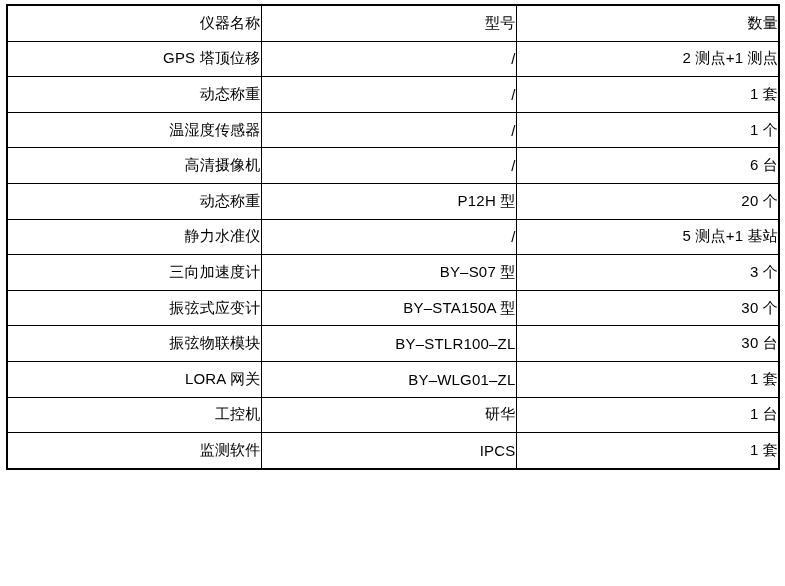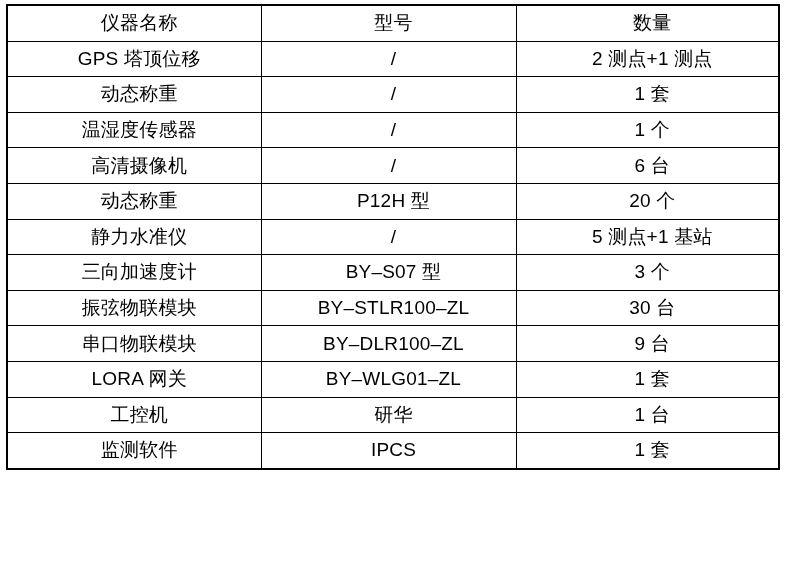--- a/index.html
+++ b/index.html
@@ -28,23 +28,23 @@
     border: 2px solid #000000;
   }
   table.instrument-table col.c1 { width: 254px; }
   table.instrument-table col.c2 { width: 255px; }
   table.instrument-table col.c3 { width: 263px; }
   table.instrument-table th,
   table.instrument-table td {
     border: 1.5px solid #000000;
     height: 34.6px;
     padding: 0 0 0 10px;
-    text-align: center;
+    text-align: right;
     vertical-align: middle;
-    font-size: 19px;
+    font-size: 15px;
     font-weight: 400;
     color: #000000;
     white-space: nowrap;
     overflow: hidden;
     letter-spacing: 0.2px;
   }
 </style>
 </head>
 <body>
 
@@ -93,28 +93,28 @@
           <td>静力水准仪</td>
           <td>/</td>
           <td>5 测点+1 基站</td>
         </tr>
         <tr>
           <td>三向加速度计</td>
           <td>BY–S07 型</td>
           <td>3 个</td>
         </tr>
         <tr>
+          <td>振弦式应变计</td>
+          <td>BY–STA150A 型</td>
+          <td>30 个</td>
+        </tr>
+        <tr>
           <td>振弦物联模块</td>
           <td>BY–STLR100–ZL</td>
           <td>30 台</td>
-        </tr>
-        <tr>
-          <td>串口物联模块</td>
-          <td>BY–DLR100–ZL</td>
-          <td>9 台</td>
         </tr>
         <tr>
           <td>LORA 网关</td>
           <td>BY–WLG01–ZL</td>
           <td>1 套</td>
         </tr>
         <tr>
           <td>工控机</td>
           <td>研华</td>
           <td>1 台</td>

